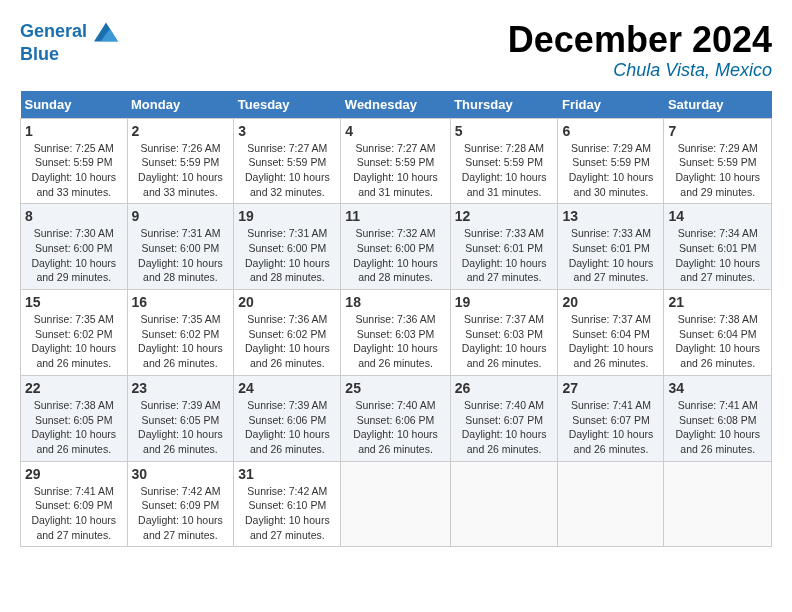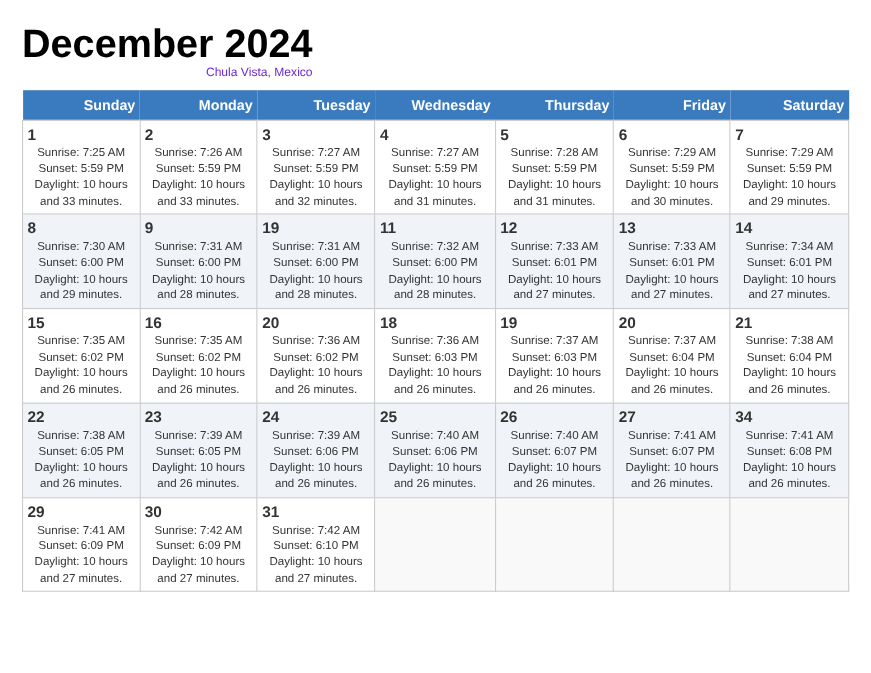--- a/index.html
+++ b/index.html
@@ -37,35 +37,36 @@
     .title-block {
       text-align: right;
     }
     .month-title {
       font-size: 36px;
       font-weight: bold;
       color: #000000;
       line-height: 1.1;
     }
     .location {
-      font-size: 11px;
-      color: #6d28d9;
+      font-size: 18px;
+      color: #0369a1;
+      font-style: italic;
     }
     table {
       width: 100%;
       border-collapse: collapse;
       font-size: 11px;
     }
     thead tr {
       background-color: #3a7abf;
       color: white;
     }
     thead th {
       padding: 6px 4px;
-      text-align: right;
+      text-align: left;
       font-size: 13px;
       font-weight: bold;
     }
     tbody tr {
       background-color: #fff;
     }
     tbody tr:nth-child(even) {
       background-color: #f0f4f8;
     }
     td {
@@ -89,20 +90,32 @@
       text-align: center;
     }
     .empty-cell {
       background: #f9f9f9;
     }
   </style>
 </head>
 <body>
 
 <div class="header">
+  <div class="logo">
+    <div>
+      <div class="logo-text">
+        <span>General</span>
+        <svg class="logo-icon" viewBox="0 0 30 24" style="display:inline-block;vertical-align:middle;">
+          <polygon points="0,24 15,0 30,24" fill="#1a6faf"></polygon>
+          <polygon points="8,24 20,8 30,24" fill="#4ea8e8" opacity="0.7"></polygon>
+        </svg>
+      </div>
+      <div class="logo-text" style="color:#1a6faf; font-size:18px; font-weight:bold;">Blue</div>
+    </div>
+  </div>
   <div class="title-block">
     <div class="month-title">December 2024</div>
     <div class="location">Chula Vista, Mexico</div>
   </div>
 </div>
 
 <table>
   <thead>
     <tr>
     <th>Sunday</th>

